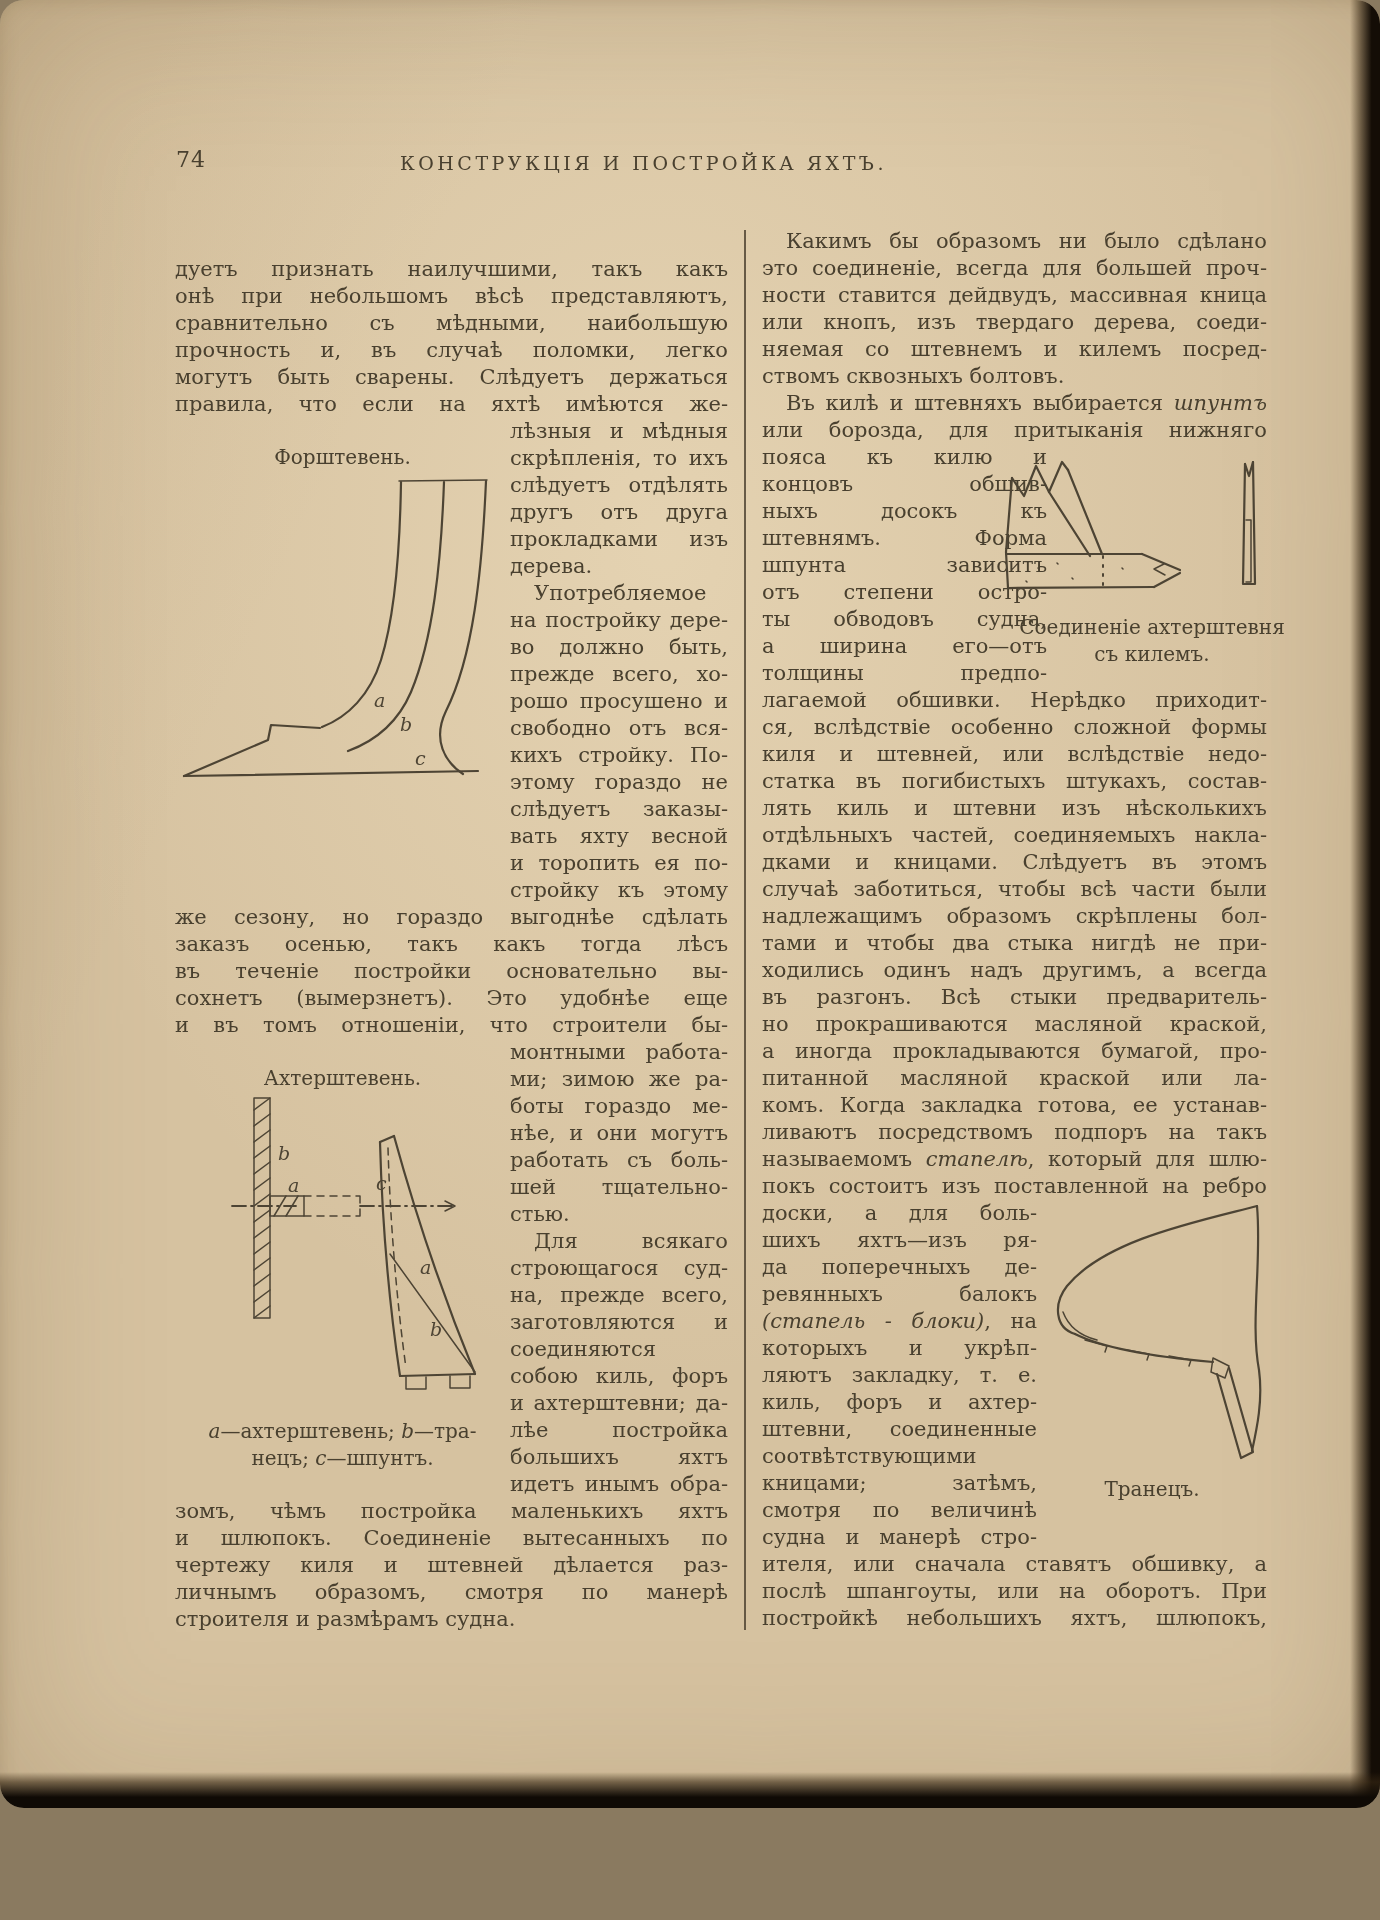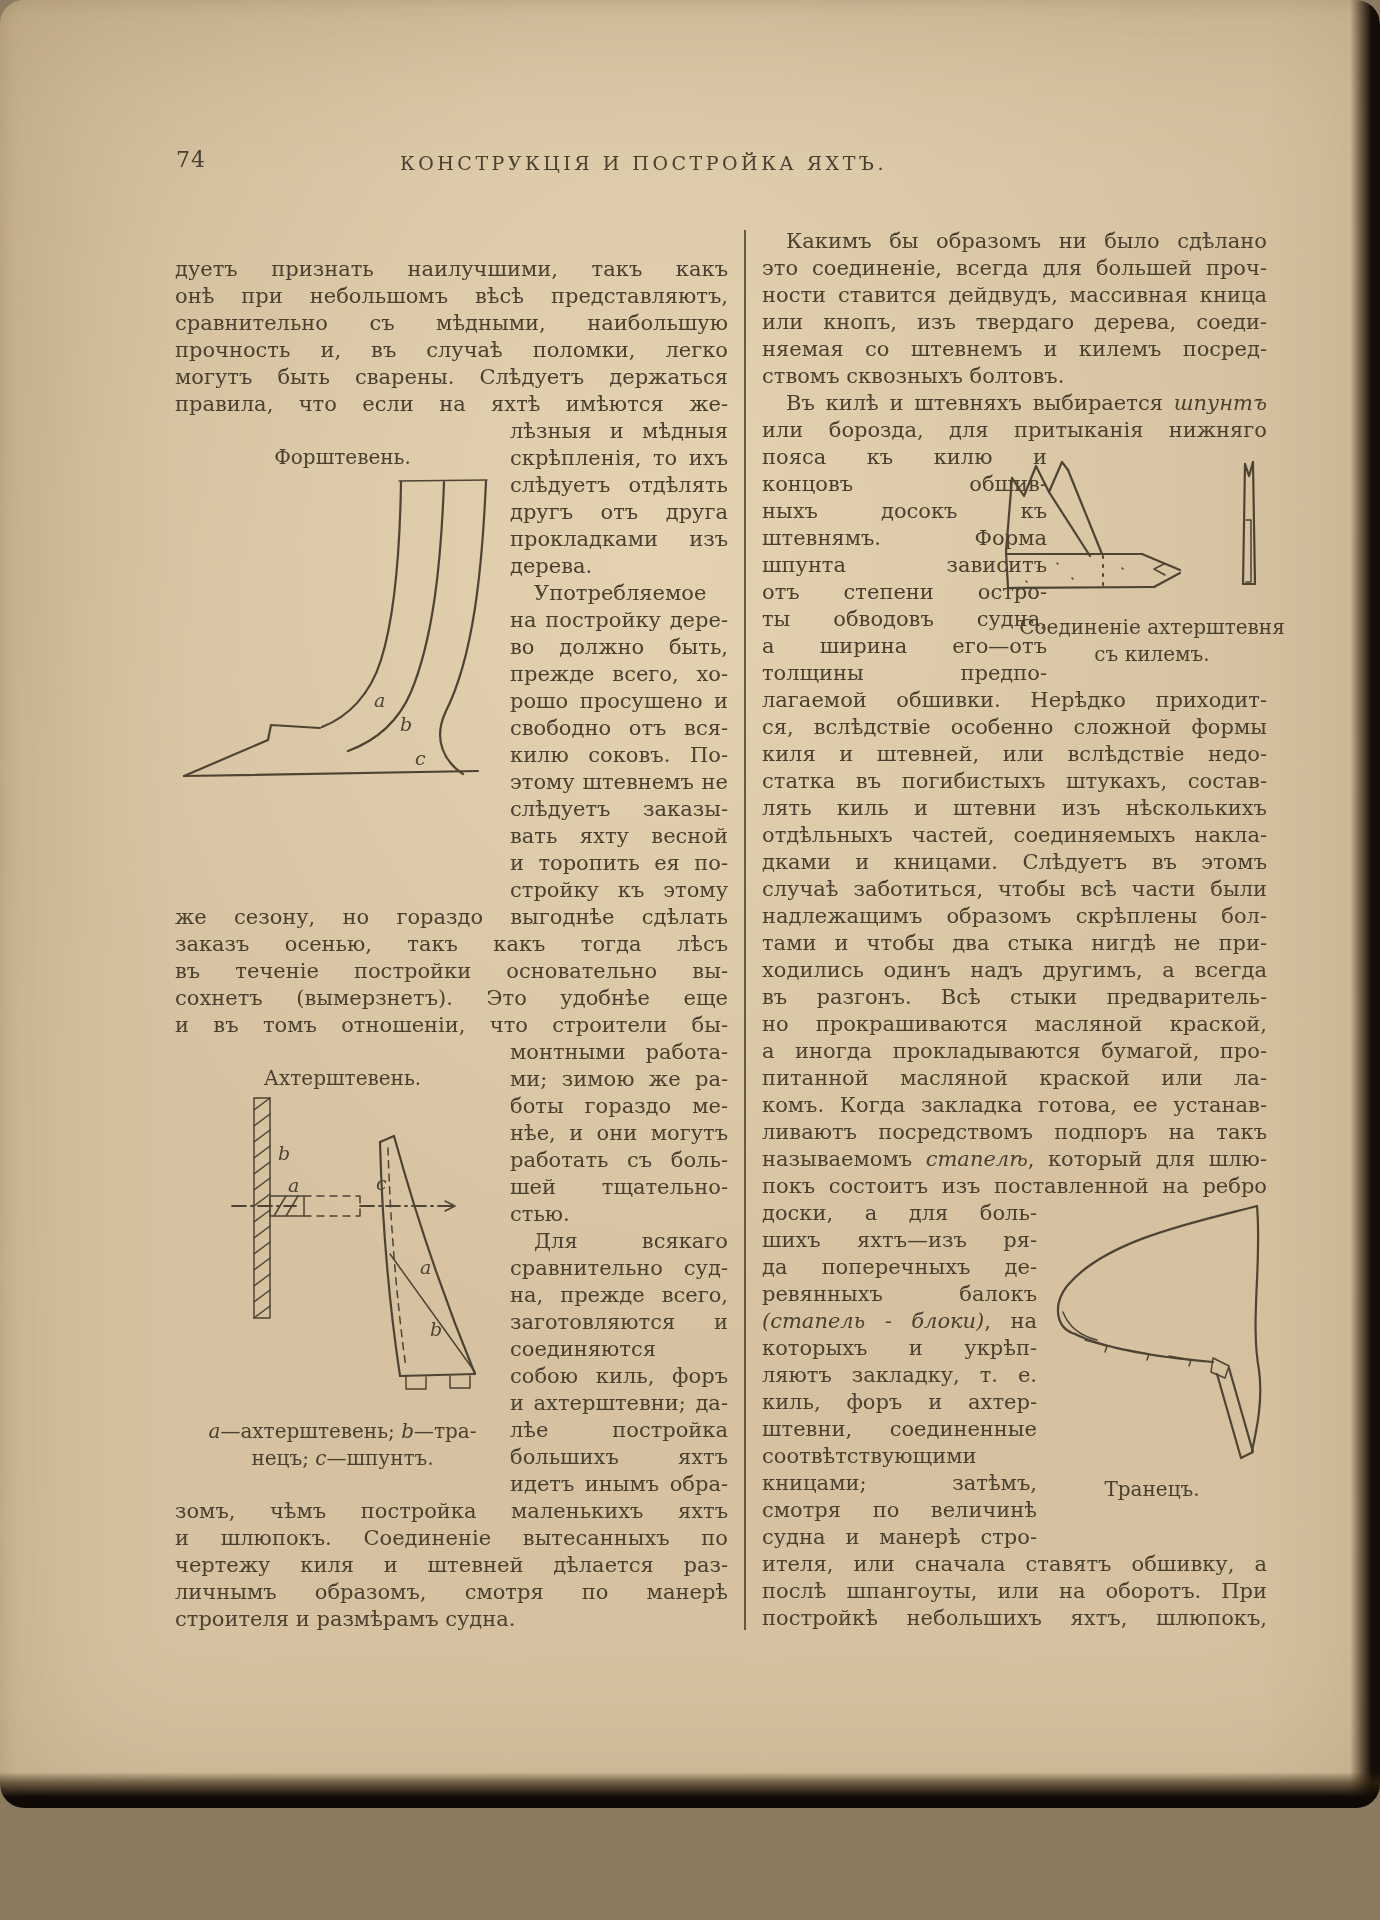--- a/index.html
+++ b/index.html
@@ -88,22 +88,22 @@
           <div class="ln"><span>слѣдуетъ отдѣлять</span></div>
           <div class="ln"><span>другъ отъ друга</span></div>
           <div class="ln"><span>прокладками изъ</span></div>
           <div class="ln last"><span>дерева.</span></div>
           <div class="ln ind"><span>Употребляемое</span></div>
           <div class="ln"><span>на постройку дере-</span></div>
           <div class="ln"><span>во должно быть,</span></div>
           <div class="ln"><span>прежде всего, хо-</span></div>
           <div class="ln"><span>рошо просушено и</span></div>
           <div class="ln"><span>свободно отъ вся-</span></div>
-          <div class="ln"><span>килю соковъ. По-</span></div>
-          <div class="ln"><span>этому штевнемъ не</span></div>
+          <div class="ln"><span>кихъ стройку. По-</span></div>
+          <div class="ln"><span>этому гораздо не</span></div>
           <div class="ln"><span>слѣдуетъ заказы-</span></div>
           <div class="ln"><span>вать яхту весной</span></div>
           <div class="ln"><span>и торопить ея по-</span></div>
           <div class="ln"><span>стройку къ этому</span></div>
         </div>
     </div>
 
     <div>
         <div class="ln"><span>же сезону, но гораздо выгоднѣе сдѣлать</span></div>
         <div class="ln"><span>заказъ осенью, такъ какъ тогда лѣсъ</span></div>
@@ -145,21 +145,21 @@
       </div>
       <div class="nt">
           <div class="ln"><span>монтными работа-</span></div>
           <div class="ln"><span>ми; зимою же ра-</span></div>
           <div class="ln"><span>боты гораздо ме-</span></div>
           <div class="ln"><span>нѣе, и они могутъ</span></div>
           <div class="ln"><span>работать съ боль-</span></div>
           <div class="ln"><span>шей тщательно-</span></div>
           <div class="ln last"><span>стью.</span></div>
           <div class="ln ind"><span>Для всякаго</span></div>
-          <div class="ln"><span>сравнительно суд-</span></div>
+          <div class="ln"><span>строющагося суд-</span></div>
           <div class="ln"><span>на, прежде всего,</span></div>
           <div class="ln"><span>заготовляются и</span></div>
           <div class="ln"><span>соединяются между</span></div>
           <div class="ln"><span>собою киль, форъ</span></div>
           <div class="ln"><span>и ахтерштевни; да-</span></div>
           <div class="ln"><span>лѣе постройка</span></div>
           <div class="ln"><span>большихъ яхтъ</span></div>
           <div class="ln"><span>идетъ инымъ обра-</span></div>
         </div>
     </div>

